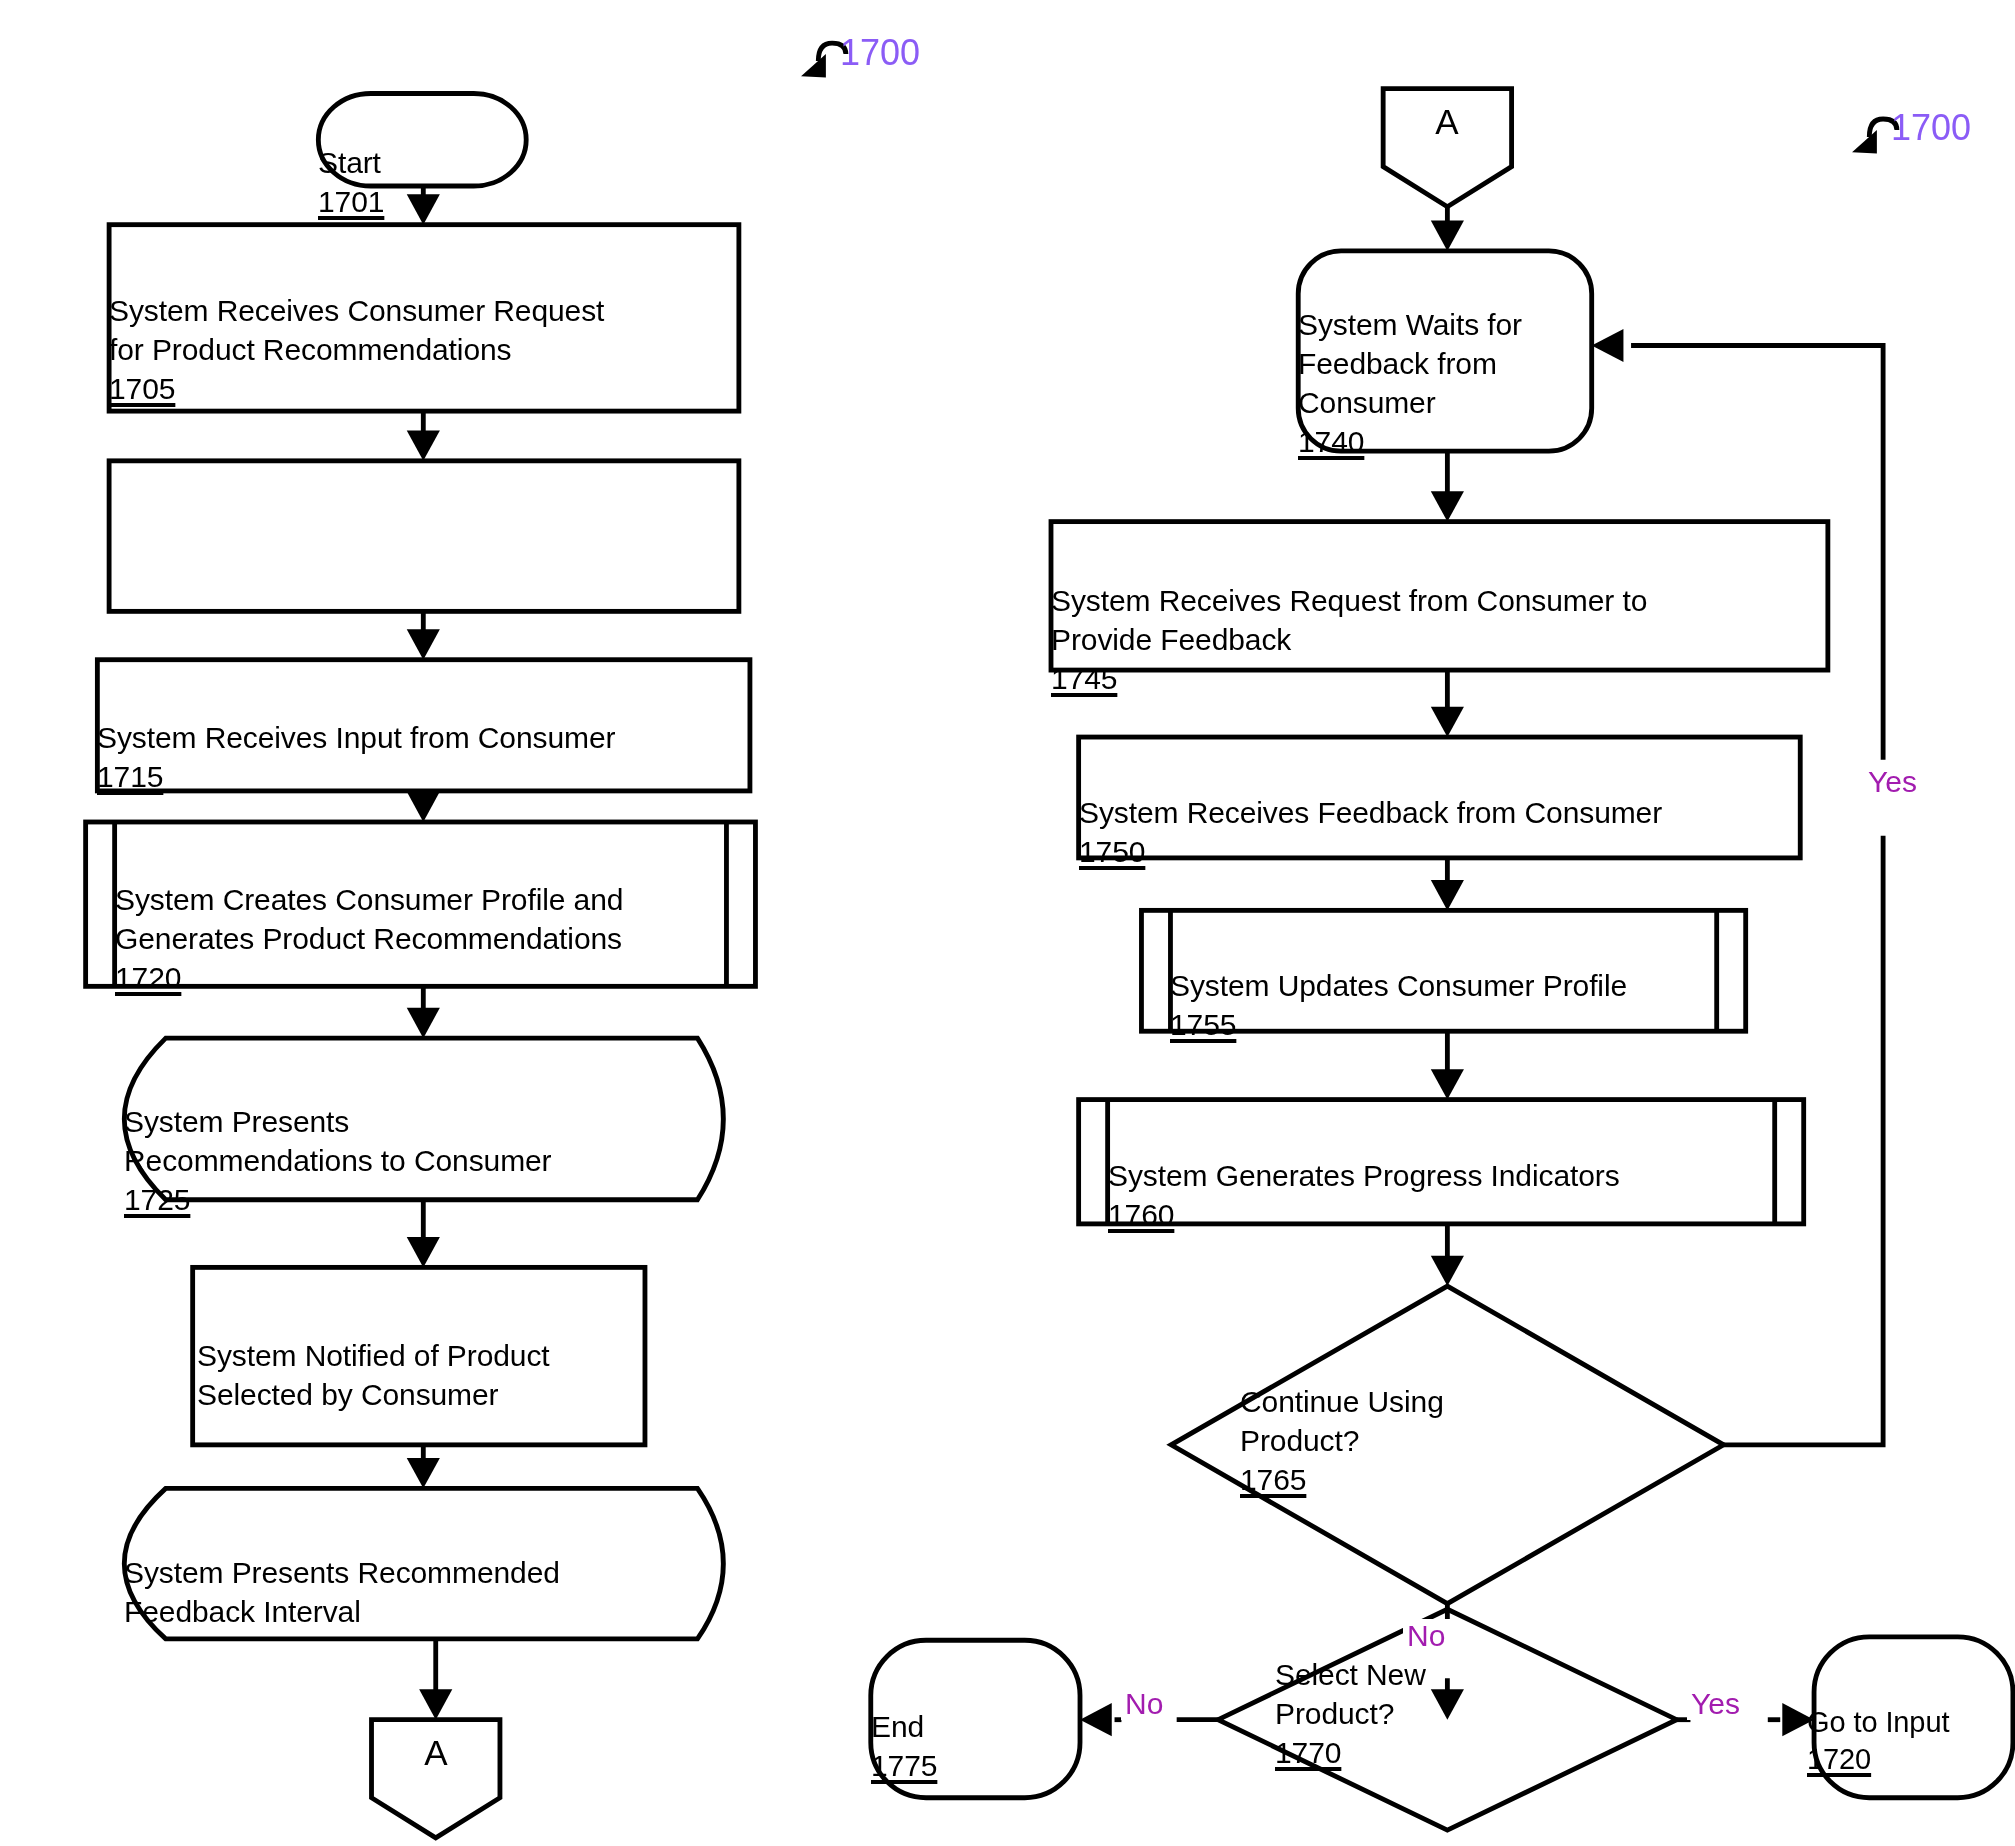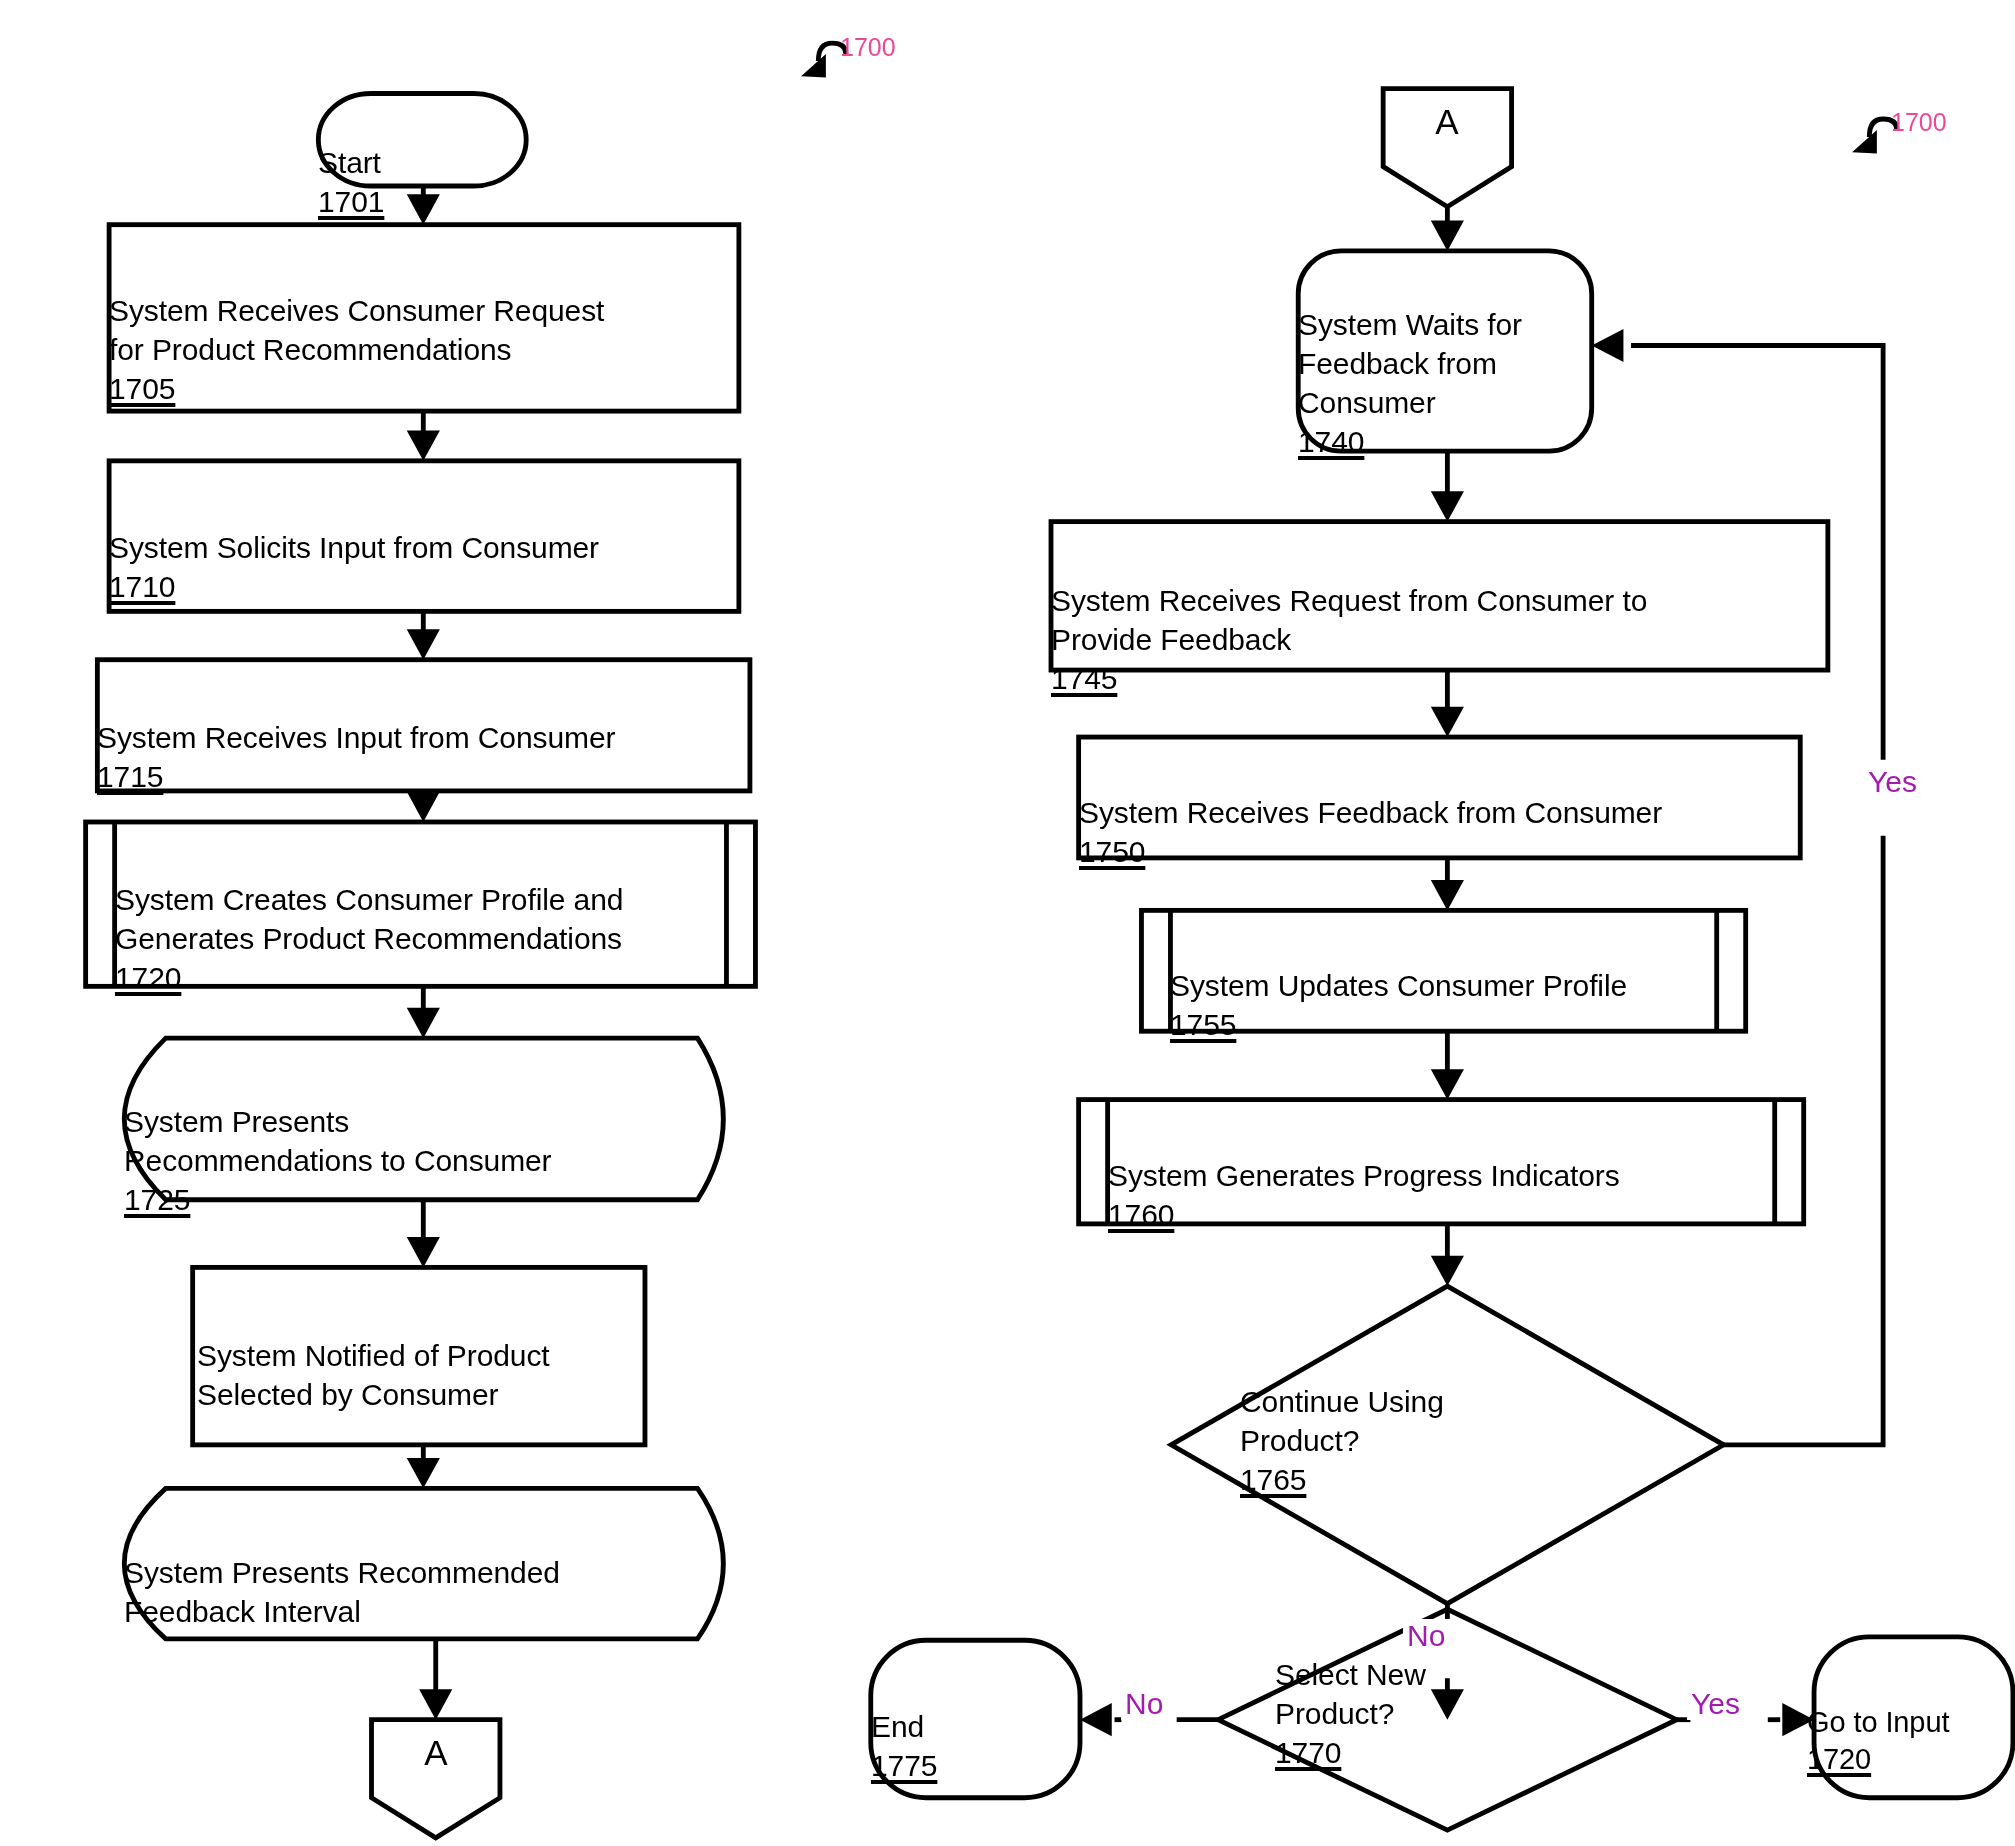--- a/index.html
+++ b/index.html
@@ -11,21 +11,21 @@
   .thinbar{fill:none;stroke:#000000;stroke-width:7;}
   .conn{fill:none;stroke:#000000;stroke-width:7;stroke-linecap:butt;}
   .ahead{fill:#000000;stroke:none;}
   .reftick{fill:none;stroke:#000000;stroke-width:7;stroke-linecap:butt;}
   .lbl{position:absolute;color:#000;text-align:left;line-height:1.30;
        white-space:pre-line;font-size:30px;letter-spacing:-0.1px;}
   .lbl .num{text-decoration:underline;text-underline-offset:3.5px;
             text-decoration-thickness:3.5px;display:block;}
   .flowlabel{position:absolute;color:#a21caf;font-size:30px;background:#fff;
              padding:0 4.1px;line-height:1.1;}
-  .reflabel{position:absolute;color:#ec4899;font-size:25px;line-height:1;}
+  .reflabel{position:absolute;color:#8b5cf6;font-size:36px;line-height:1;}
   .conn-letter{position:absolute;color:#000;font-size:35px;text-align:center;}
 </style>
 </head>
 <body>
 
 <div id="stage">
 
   <svg id="flow" viewBox="0 0 2918 2674">
     <defs></defs>
 
@@ -145,24 +145,20 @@
     <span>Start</span>
     <span class="num">1701</span>
   </div>
 
   <div class="lbl" style="left:109px;top:252px;width:630px;">
     <span>System Receives Consumer Request
 for Product Recommendations</span>
     <span class="num">1705</span>
   </div>
 
-  <div class="lbl" style="left:109px;top:489px;width:630px;">
-    <span>System Solicits Input from Consumer</span>
-    <span class="num">1710</span>
-  </div>
 
   <div class="lbl" style="left:97px;top:679px;width:653px;">
     <span>System Receives Input from Consumer</span>
     <span class="num">1715</span>
   </div>
 
   <div class="lbl" style="left:115px;top:841px;width:612px;">
     <span>System Creates Consumer Profile and
 Generates Product Recommendations</span>
     <span class="num">1720</span>

